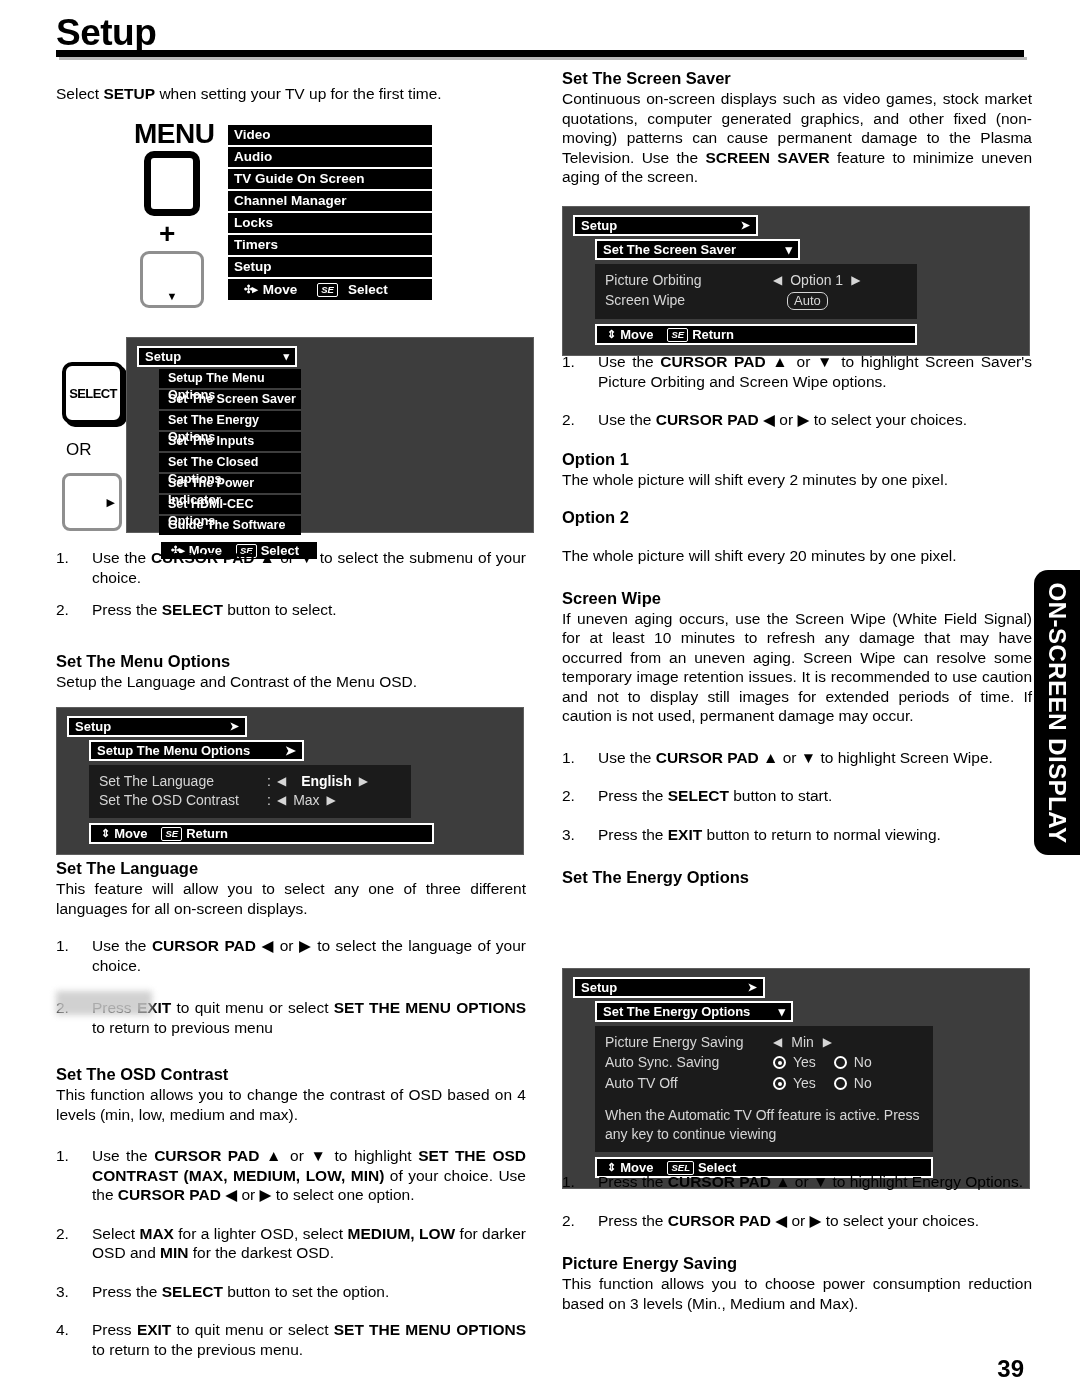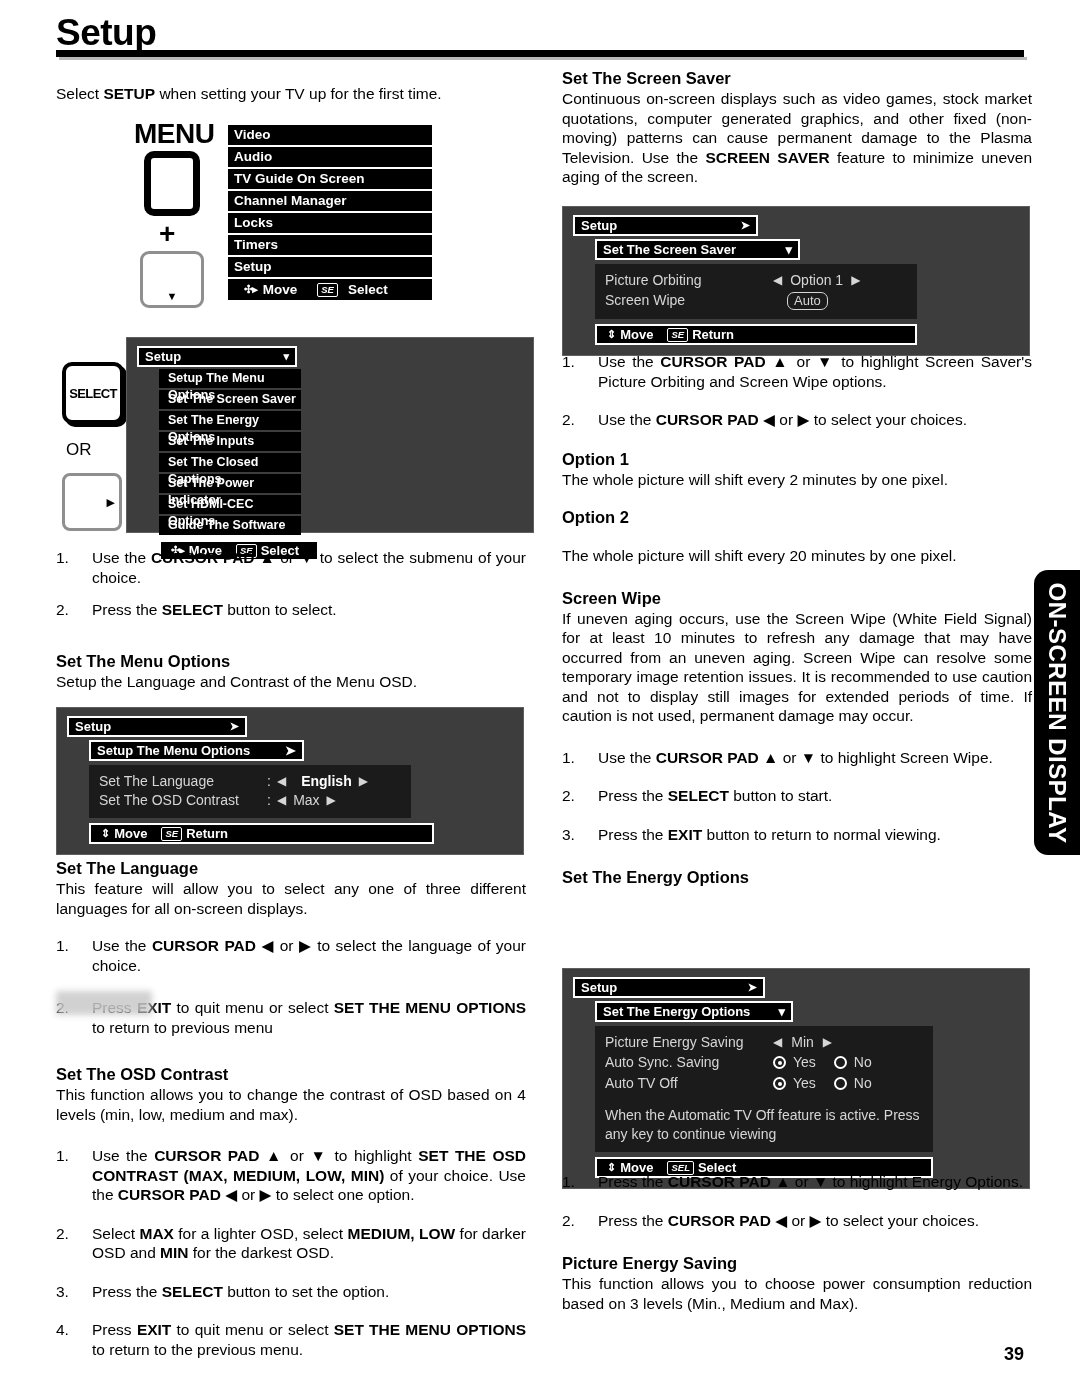--- a/index.html
+++ b/index.html
@@ -189,22 +189,22 @@
     letter-spacing:0.5px;
   }
 
   
   #smudge {
     position:absolute; left:56px; top:991px; width:96px; height:24px;
     background:#c9c9c9; filter:blur(3px); opacity:.85;
   }
 
   #page-number {
-    position:absolute; right:56px; bottom:32px;
-    font-size:18px; font-weight:bold;
+    position:absolute; right:56px; bottom:14px;
+    font-size:24px; font-weight:bold;
   }
 </style>
 </head>
 <body>
 
 <div id="page-title">Setup</div>
 <div id="title-rule"></div>
 
 <div id="col-left" class="col">
   <p class="body nj">

